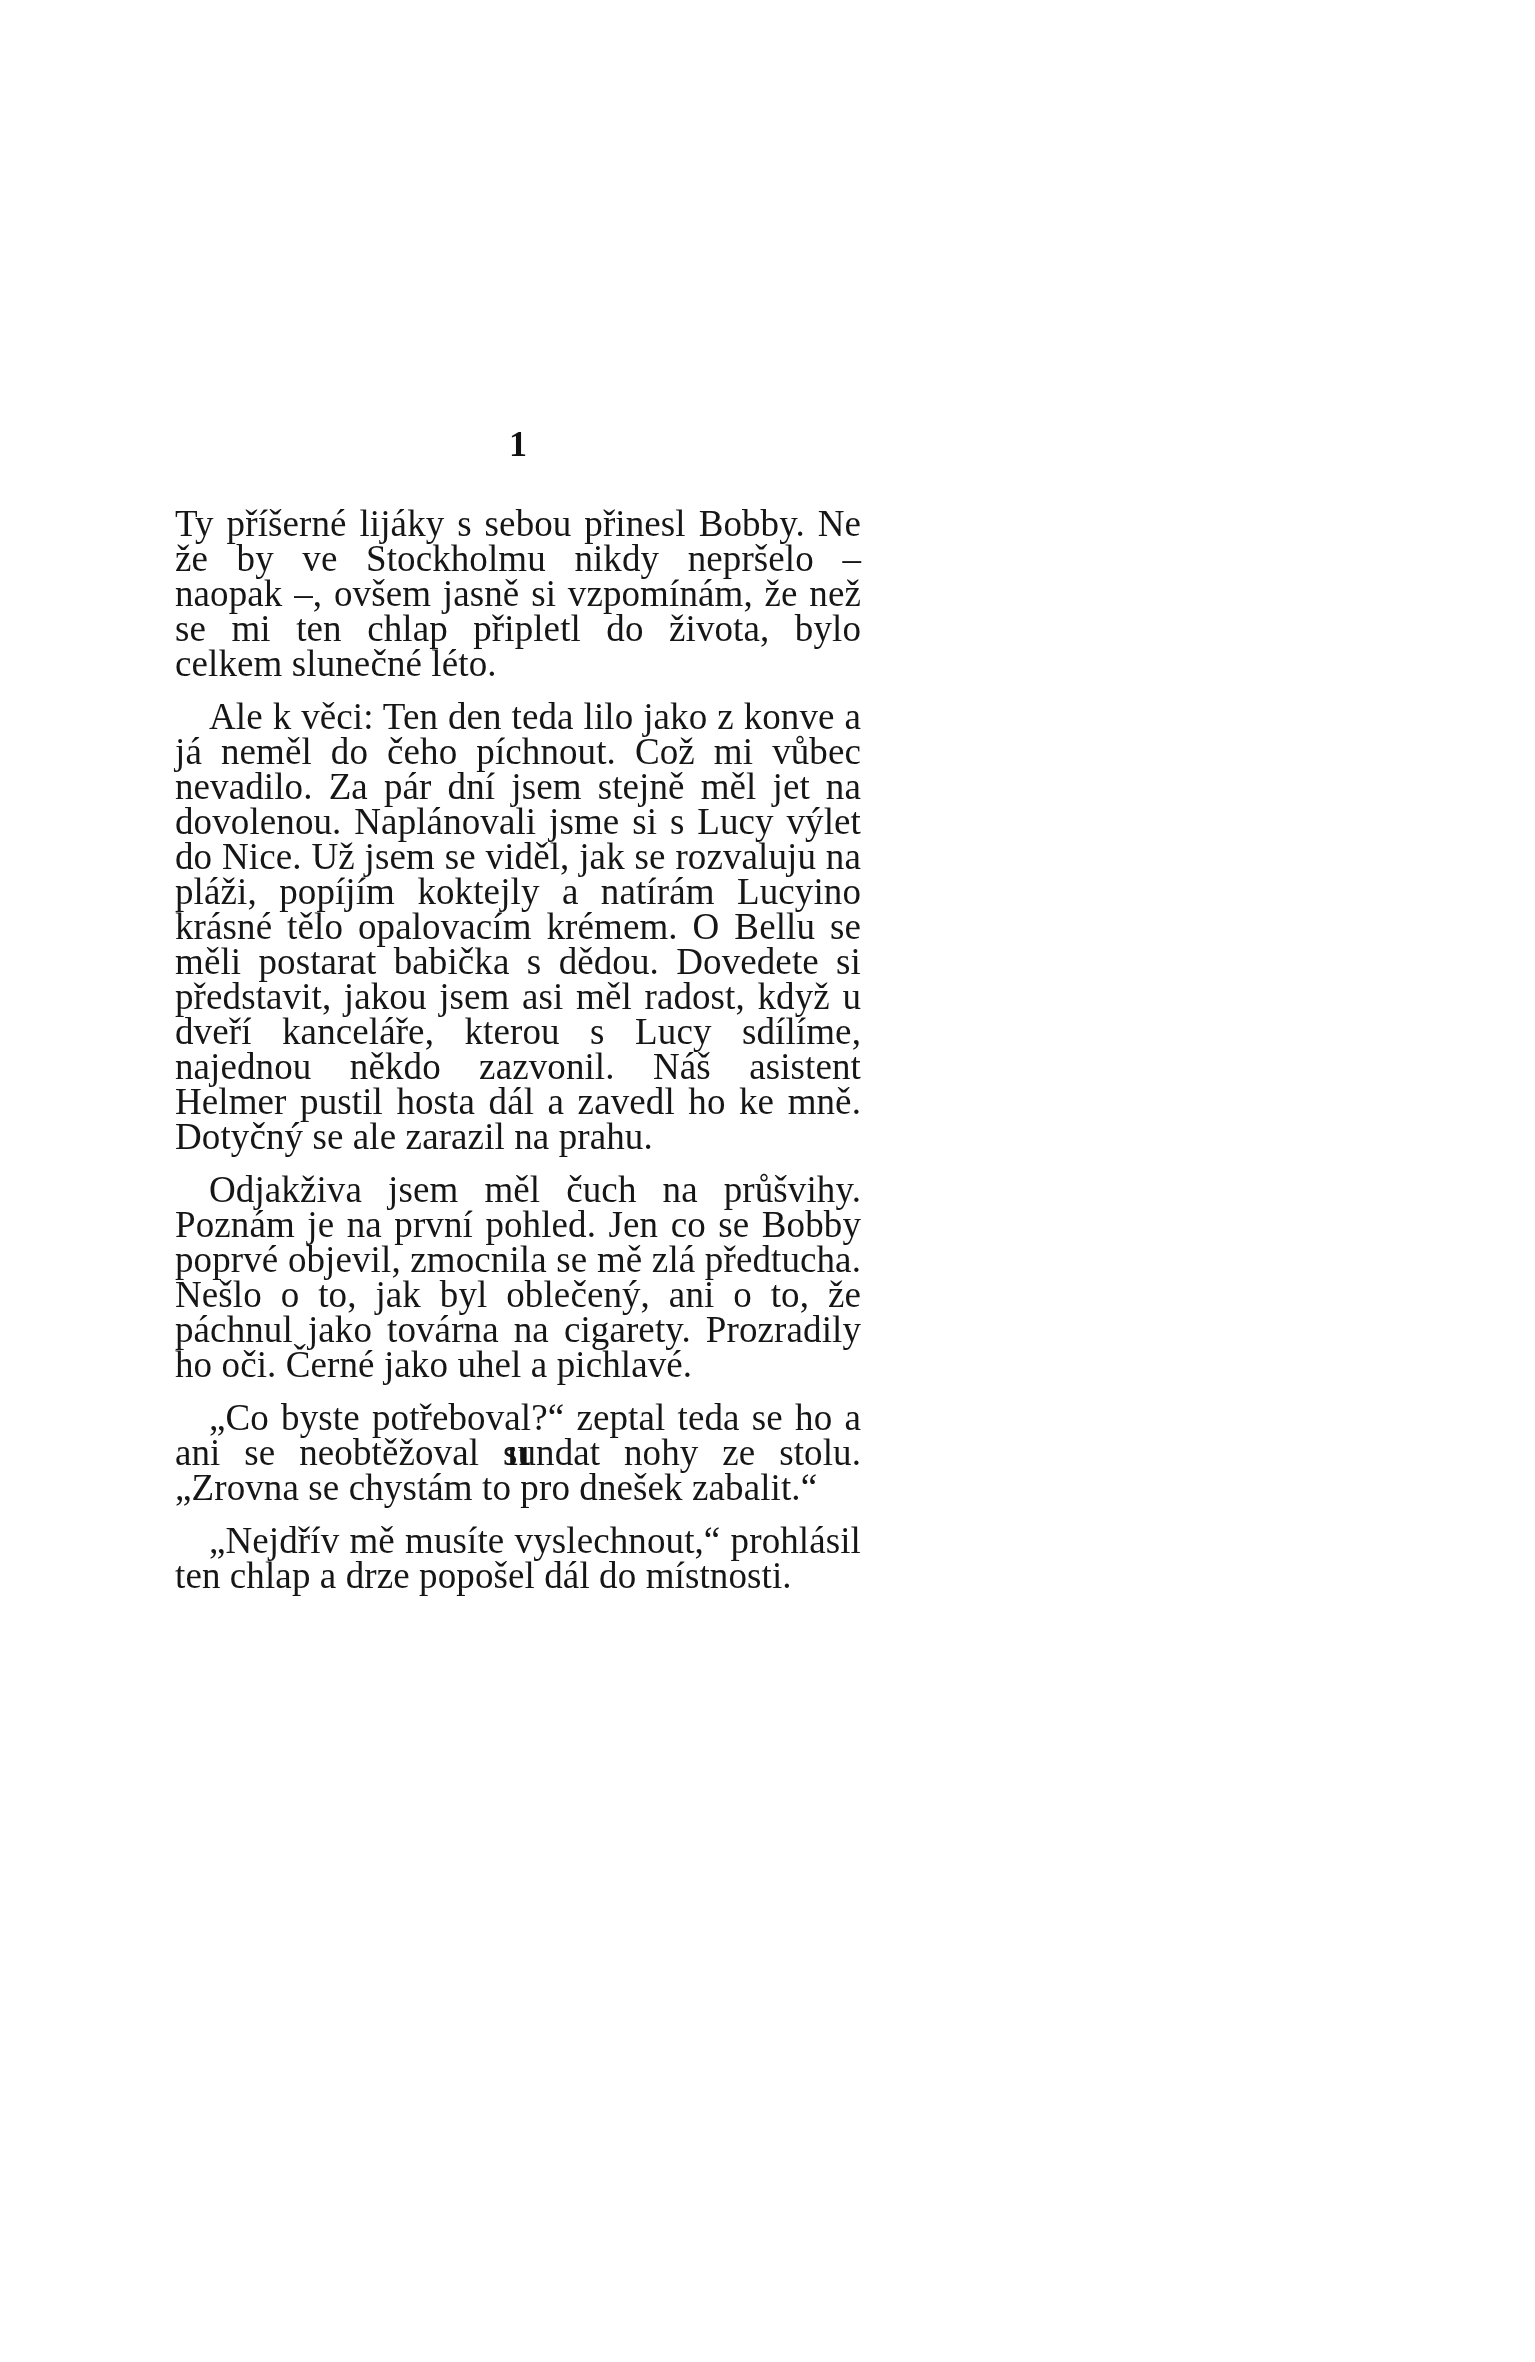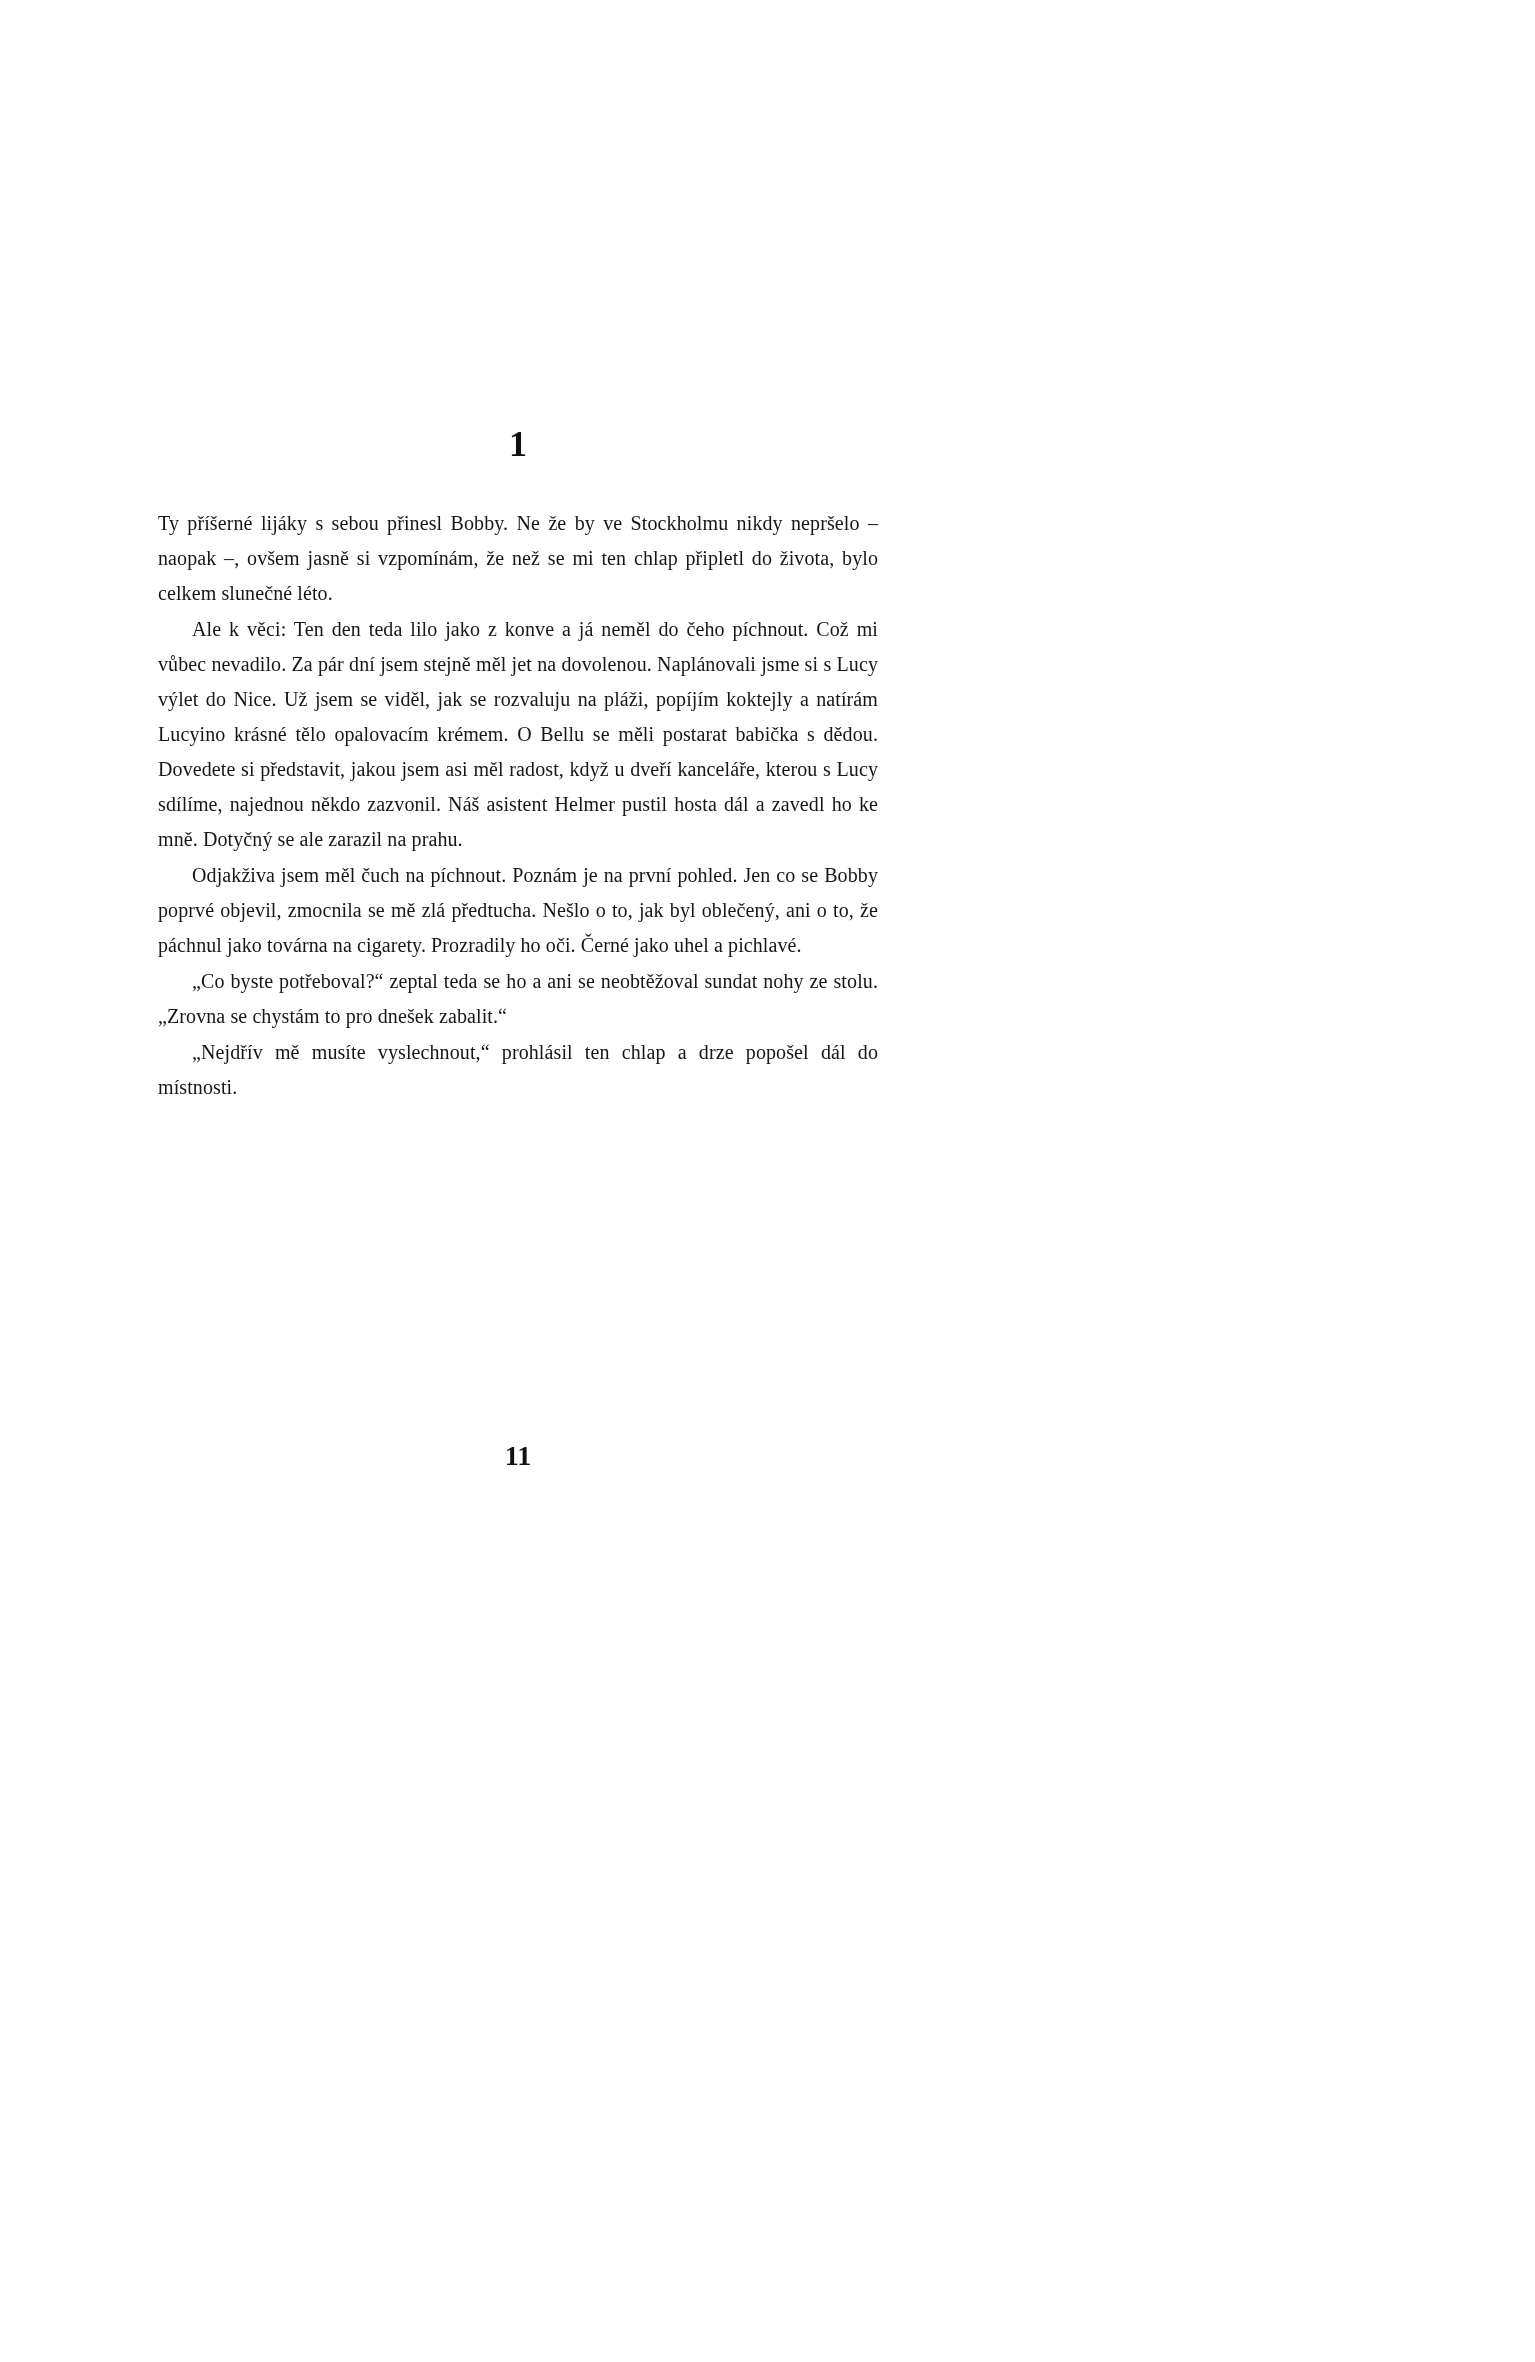--- a/index.html
+++ b/index.html
@@ -24,22 +24,22 @@
   }
   .chapter-number {
     text-align: center;
     font-weight: bold;
     font-size: 36px;
     line-height: 48px;
     margin: 0 0 38px 0;
     color: #111111;
   }
   .body-text p.para {
-    margin: 1px;
-    font-size: 20px;
+    margin: 18px;
+    font-size: 37px;
     line-height: 35px;
     text-align: justify;
     text-indent: 34px;
     letter-spacing: 0.1px;
   }
   .body-text p.para.no-indent {
     text-indent: 0;
   }
   .page-number {
     position: absolute;
@@ -54,19 +54,19 @@
 </style>
 </head>
 <body>
 
 <div class="page">
   <div class="text-block">
     <div class="chapter-number">1</div>
     <div class="body-text">
       <p class="para no-indent">Ty příšerné lijáky s sebou přinesl Bobby. Ne že by ve Stockholmu nikdy nepršelo – naopak –, ovšem jasně si vzpomínám, že než se mi ten chlap připletl do života, bylo celkem slunečné léto.</p>
       <p class="para">Ale k věci: Ten den teda lilo jako z konve a já neměl do čeho píchnout. Což mi vůbec nevadilo. Za pár dní jsem stejně měl jet na dovolenou. Naplánovali jsme si s Lucy výlet do Nice. Už jsem se viděl, jak se rozvaluju na pláži, popíjím koktejly a natírám Lucyino krásné tělo opalovacím krémem. O Bellu se měli postarat babička s dědou. Dovedete si představit, jakou jsem asi měl radost, když u dveří kanceláře, kterou s Lucy sdílíme, najednou někdo zazvonil. Náš asistent Helmer pustil hosta dál a zavedl ho ke mně. Dotyčný se ale zarazil na prahu.</p>
-      <p class="para">Odjakživa jsem měl čuch na píchnout. Poznám je na první pohled. Jen co se Bobby poprvé objevil, zmocnila se mě zlá předtucha. Nešlo o to, jak byl oblečený, ani o to, že páchnul jako továrna na cigarety. Prozradily ho oči. Černé jako uhel a pichlavé.</p>
+      <p class="para">Odjakživa jsem měl čuch na průšvihy. Poznám je na první pohled. Jen co se Bobby poprvé objevil, zmocnila se mě zlá předtucha. Nešlo o to, jak byl oblečený, ani o to, že páchnul jako továrna na cigarety. Prozradily ho oči. Černé jako uhel a pichlavé.</p>
       <p class="para">„Co byste potřeboval?“ zeptal teda se ho a ani se neobtěžoval sundat nohy ze stolu. „Zrovna se chystám to pro dnešek zabalit.“</p>
       <p class="para">„Nejdřív mě musíte vyslechnout,“ prohlásil ten chlap a drze popošel dál do místnosti.</p>
     </div>
   </div>
   <div class="page-number">11</div>
 </div>
 
 </body></html>

